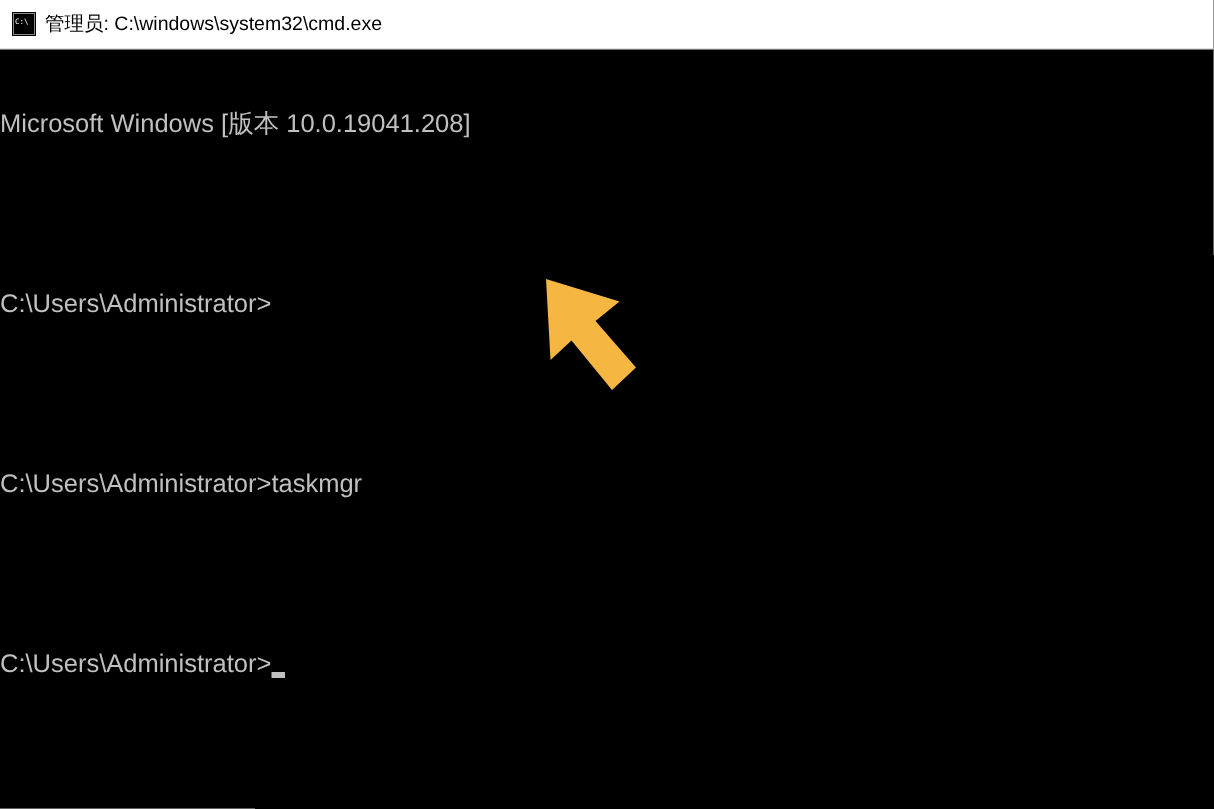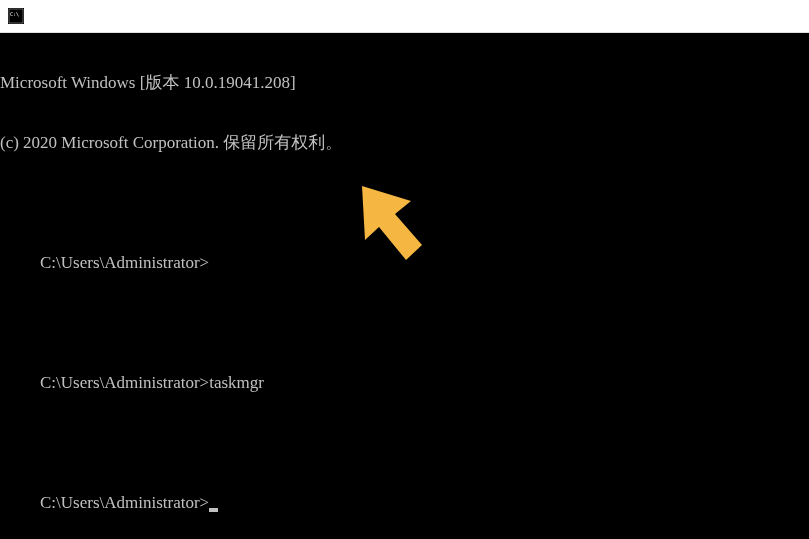--- a/index.html
+++ b/index.html
@@ -37,35 +37,34 @@
     }
     .titlebar-text {
       font-size: 13px;
       color: #000000;
     }
     .terminal {
       width: 809px;
       height: 506px;
       background: #000000;
       color: #c0c0c0;
-      font-family: Liberation Serif, serif;
+      font-family: Liberation Sans, sans-serif;
       font-size: 17px;
       line-height: 20px;
       padding: 0;
       white-space: pre;
       position: relative;
       overflow: hidden;
     }
     .terminal-line {
       display: block;
       min-height: 20px;
     }
     .prompt-line {
       display: flex;
-      padding-left: 40px;
     }
     .prompt {
       color: #c0c0c0;
     }
     .command {
       color: #c0c0c0;
     }
     .cursor {
       display: inline-block;
       width: 9px;
@@ -94,25 +93,25 @@
 <body>
 
 <div class="titlebar">
   <span class="titlebar-icon">
     <svg viewBox="0 0 16 16">
       <rect x="0" y="0" width="16" height="16" fill="#000000"></rect>
       <rect x="1" y="1" width="14" height="14" fill="#000000" stroke="#999999" stroke-width="0.6"></rect>
       <text x="2" y="8" font-size="5" fill="#ffffff" font-family="monospace">C:\</text>
     </svg>
   </span>
+  <span class="titlebar-text">管理员: C:\windows\system32\cmd.exe</span>
 </div>
 
 <div class="terminal">
   <span class="terminal-line">Microsoft Windows [版本 10.0.19041.208]</span>
-  <span class="terminal-line">(c) 2020 Microsoft Corporation. 保留所有权利。</span>
   <span class="terminal-line"> </span>
   <span class="terminal-line prompt-line"><span class="prompt">C:\Users\Administrator&gt;</span></span>
   <span class="terminal-line"> </span>
   <span class="terminal-line prompt-line"><span class="prompt">C:\Users\Administrator&gt;</span><span class="command">taskmgr</span></span>
   <span class="terminal-line"> </span>
   <span class="terminal-line prompt-line"><span class="prompt">C:\Users\Administrator&gt;</span><span class="command"></span><span class="cursor"></span></span>
 
   <div class="arrow-overlay">
     <svg viewBox="0 0 70 80">
 

